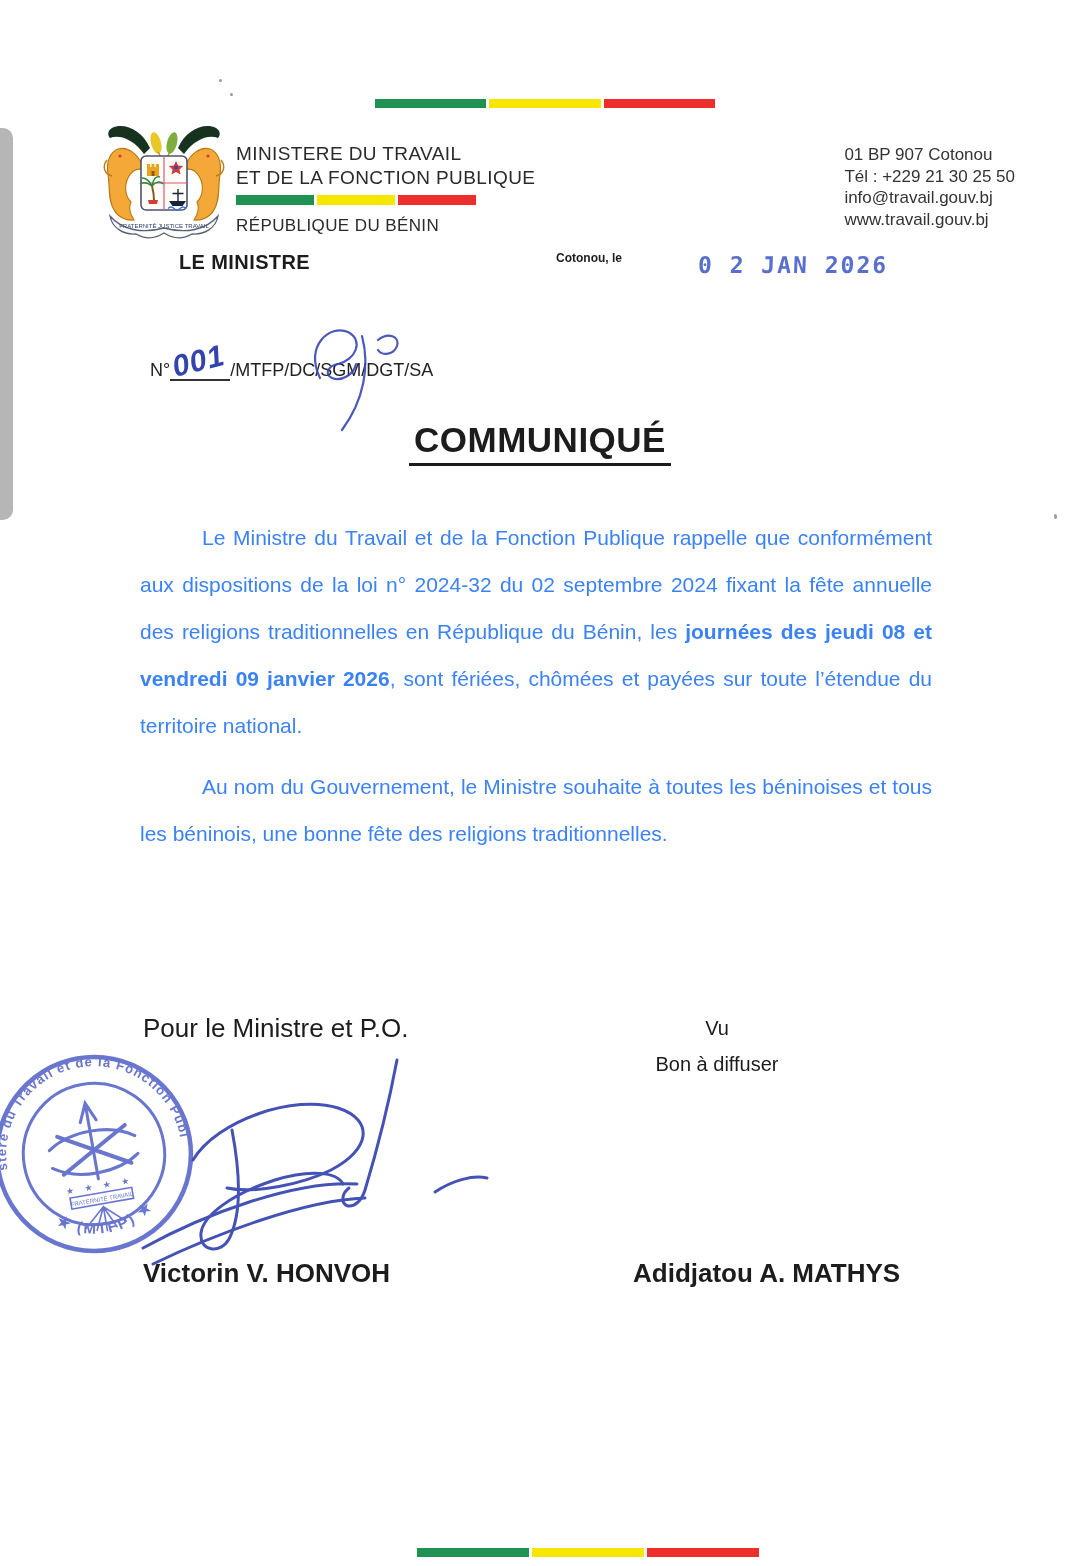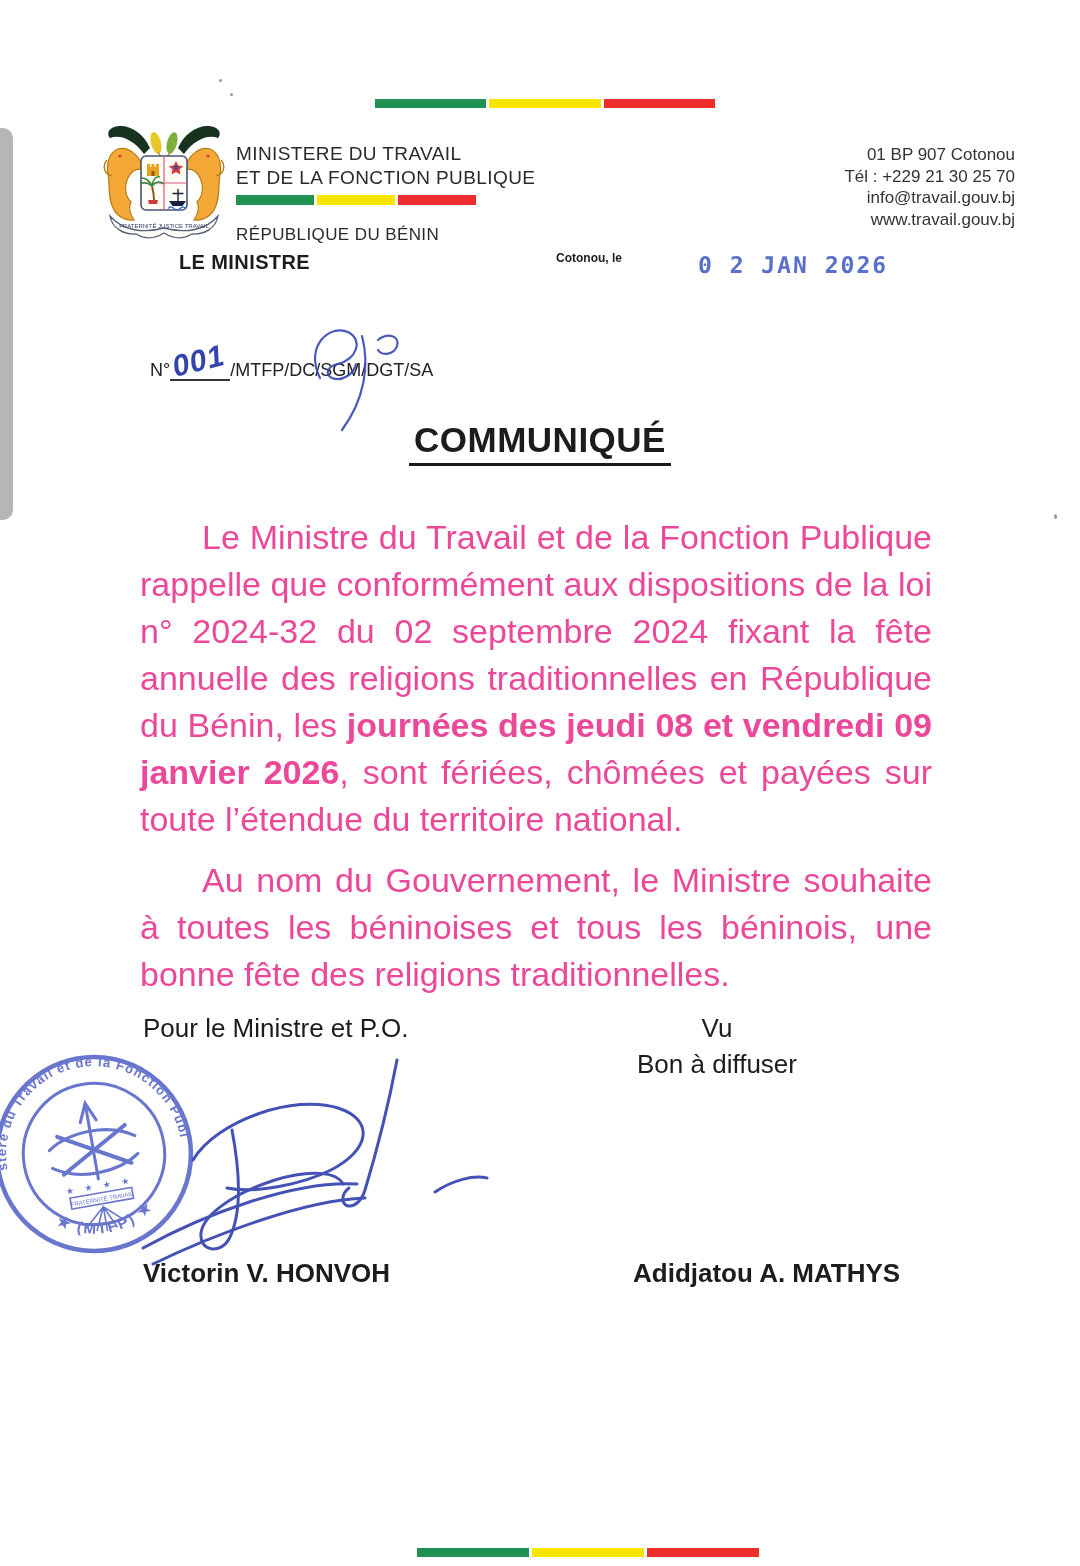--- a/index.html
+++ b/index.html
@@ -21,22 +21,22 @@
   .flag-top{left:375px;top:99px;width:340px;height:9px;}
   .flag-mid{position:relative;width:240px;height:10px;margin-top:5px;display:flex;gap:3px;}
   .flag-bottom{left:417px;top:1548px;width:342px;height:9px;}
   .seg{flex:1;height:100%;}
   .seg.g{background:var(--green);} .seg.y{background:var(--yellow);} .seg.r{background:var(--red);}
 
   
   .coat{position:absolute;left:98px;top:116px;width:132px;height:132px;}
   .ministry-block{position:absolute;left:236px;top:142px;}
   .ministry-line{font-size:19px;line-height:24px;letter-spacing:.4px;color:#2a2a2a;}
-  .republic{margin-top:20px;font-size:17px;letter-spacing:.4px;color:#2a2a2a;}
-  .contact{position:absolute;right:45px;top:144px;text-align:right;font-size:17px;line-height:21.5px;color:#333;margin-left:17px;}
+  .republic{margin-top:11px;font-size:17px;letter-spacing:.4px;color:#2a2a2a;}
+  .contact{position:absolute;right:45px;top:144px;text-align:left;font-size:17px;line-height:21.5px;color:#333;margin-left:17px;}
 
   .minister-label{position:absolute;left:143px;top:251px;font-size:20px;font-weight:bold;letter-spacing:.4px;margin-left:36px;}
   .place-label{position:absolute;left:556px;top:251px;font-size:12px;font-weight:bold;}
   .date-stamp{position:absolute;left:698px;top:252px;font-family:"DejaVu Sans Mono",monospace;
     font-weight:bold;font-size:23px;letter-spacing:2px;color:var(--date_blue);opacity:.92;
     transform:skewX(-2deg);}
 
   
   .ref-line{position:absolute;left:150px;top:360px;font-size:18px;color:#222;}
   .ref-underline{display:inline-block;width:60px;height:21px;border-bottom:2px solid #333;
@@ -44,29 +44,29 @@
   .hand-number{position:absolute;left:2px;top:-16px;font-size:30px;font-style:italic;font-weight:600;
     color:var(--ink_blue);transform:rotate(-14deg);letter-spacing:1px;}
   .paraph{position:absolute;left:290px;top:316px;width:130px;height:122px;}
 
   
   .title-row{position:absolute;left:0;top:420px;width:1080px;text-align:center;}
   .title{display:inline-block;font-size:35px;font-weight:bold;letter-spacing:.5px;
     border-bottom:3px solid #1b1b1b;padding:0 5px 3px;}
 
   
-  .body-text{position:absolute;left:140px;top:514px;width:792px;font-size:34px;line-height:47px;
-    text-align:justify;color:#ec4899;}
+  .body-text{position:absolute;left:140px;top:514px;width:792px;font-size:21px;line-height:47px;
+    text-align:justify;color:#3b82f6;}
   .body-text p{text-indent:62px;}
   .body-text p + p{margin-top:14px;}
   .b{font-weight:bold;}
 
   
   .sig-left{position:absolute;left:143px;top:1010px;font-size:26px;line-height:36px;}
-  .sig-right{position:absolute;left:617px;top:1010px;width:200px;text-align:center;font-size:26px;line-height:36px;}
+  .sig-right{position:absolute;left:617px;top:1010px;width:200px;text-align:center;font-size:20px;line-height:36px;}
   .name-left{position:absolute;left:143px;top:1258px;font-size:26px;font-weight:bold;}
   .name-right{position:absolute;left:633px;top:1258px;font-size:26px;font-weight:bold;}
 
   .stamp{position:absolute;left:-12px;top:1048px;width:212px;height:212px;}
   .signature-svg{position:absolute;left:135px;top:1042px;width:400px;height:235px;}
 
   .speck{position:absolute;background:#9a9a90;border-radius:50%;}
   .speck.s1{left:219px;top:79px;width:3px;height:3px;}
   .speck.s2{left:230px;top:93px;width:3px;height:3px;}
   .speck.s3{left:1054px;top:514px;width:3px;height:5px;}
@@ -131,21 +131,21 @@
     <div class="flag-mid">
       <span class="seg g"></span>
       <span class="seg y"></span>
       <span class="seg r"></span>
     </div>
     <div class="republic">RÉPUBLIQUE DU BÉNIN</div>
   </div>
 
   <div class="contact">
     <div>01 BP 907 Cotonou</div>
-    <div>Tél : +229 21 30 25 70</div>
+    <div>Tél : +229 21 30 25 50</div>
     <div>info@travail.gouv.bj</div>
     <div>www.travail.gouv.bj</div>
   </div>
 
   <div class="minister-label">LE MINISTRE</div>
   <div class="place-label">Cotonou, le</div>
   <div class="date-stamp">0 2 JAN 2026</div>
 
   <div class="ref-line">
     <span>N°</span><span class="ref-underline"><span class="hand-number">001</span></span><span>/MTFP/DC/SGM/DGT/SA</span>

